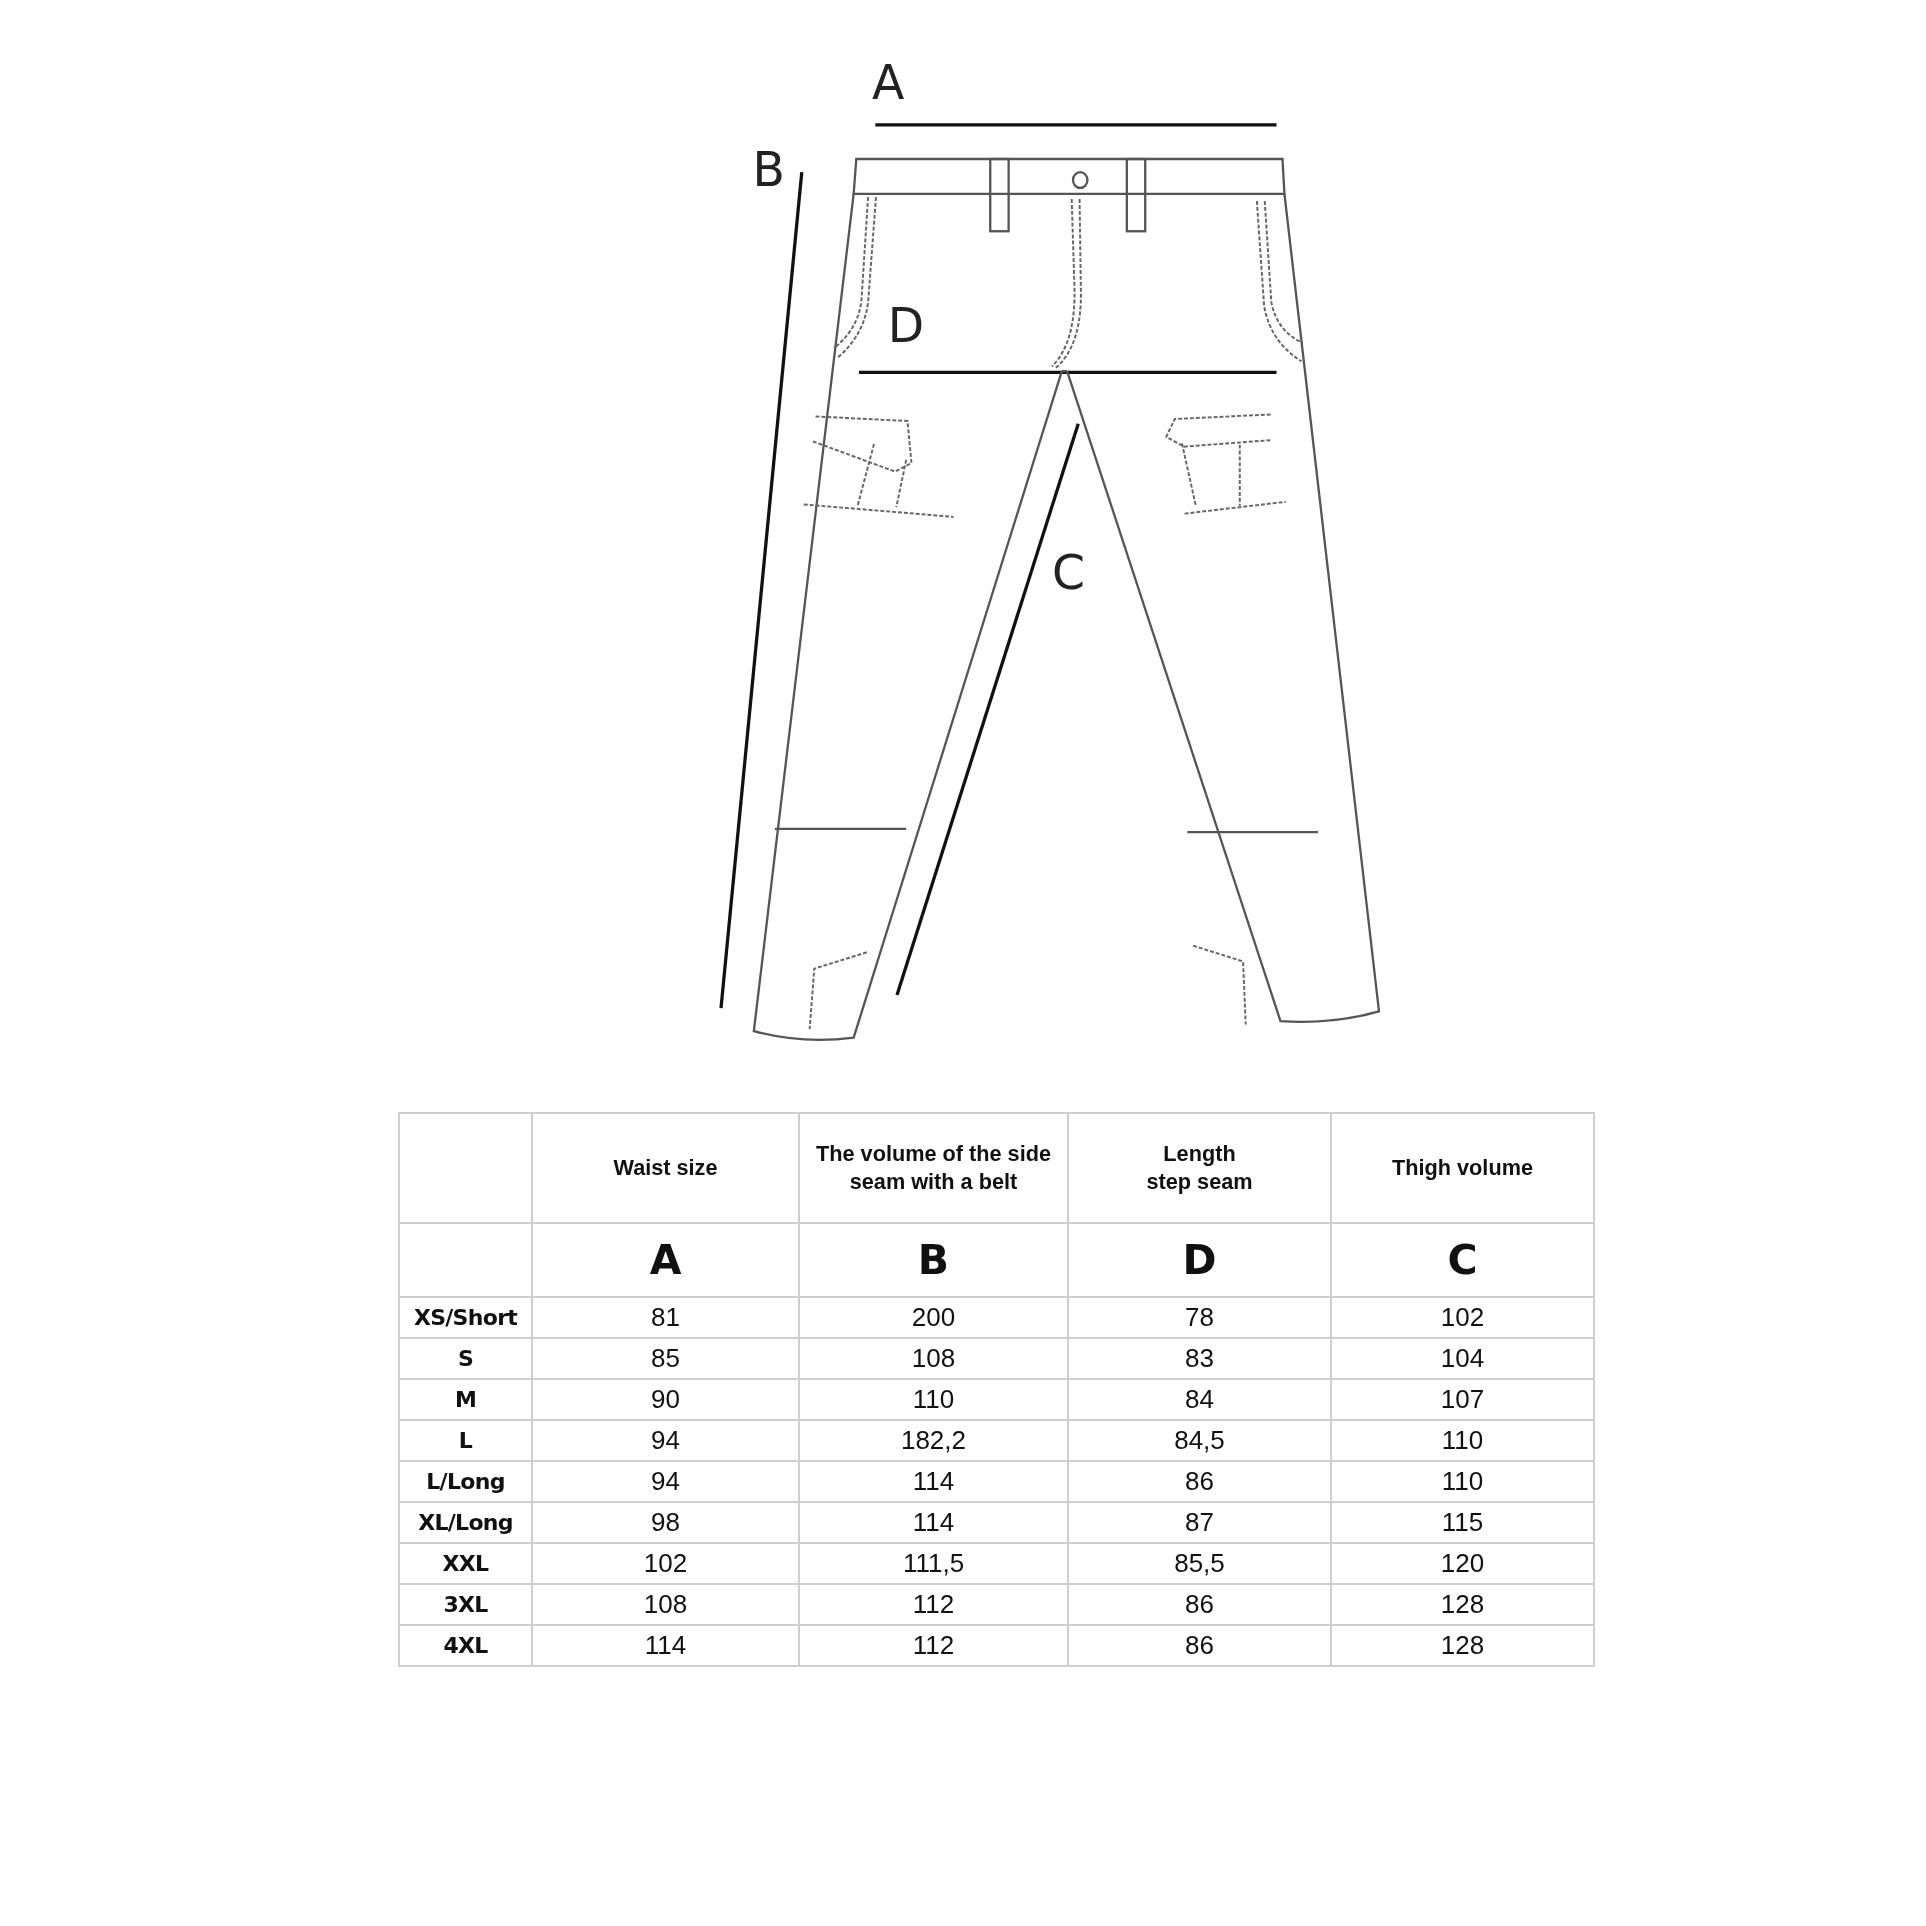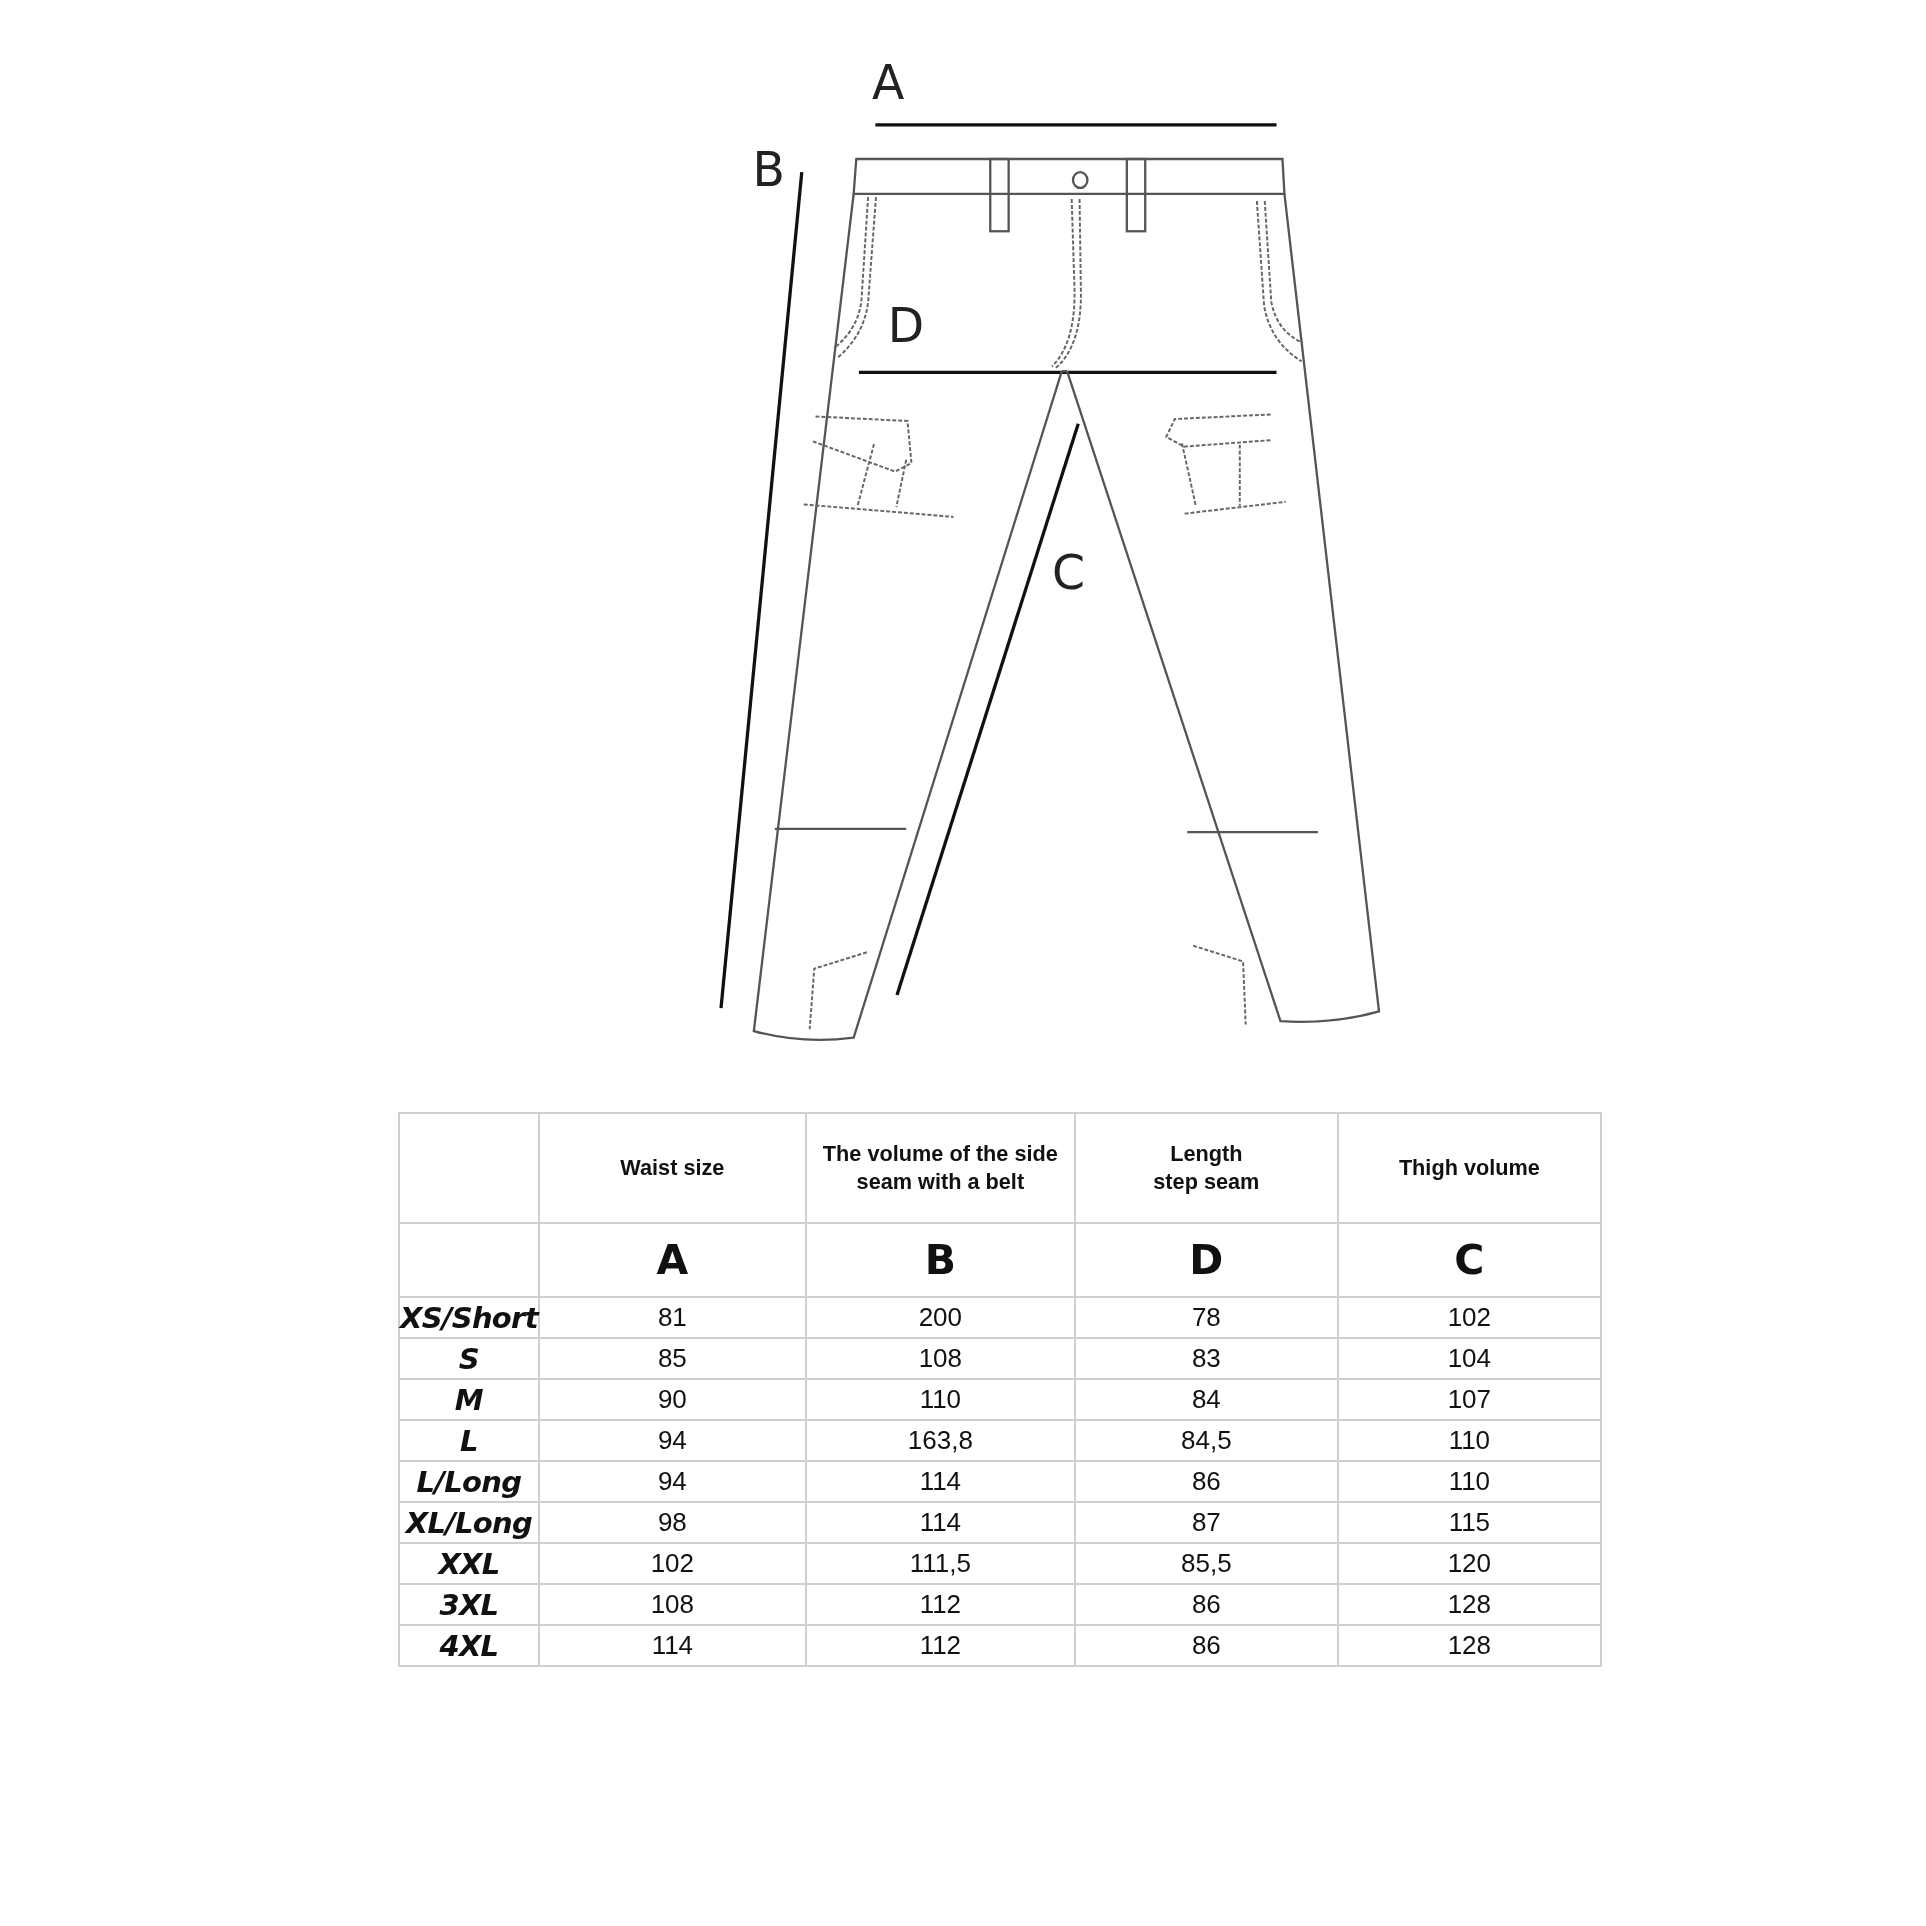--- a/index.html
+++ b/index.html
@@ -15,21 +15,21 @@
     border: 2.6px solid #cfcfcf; padding: 0; text-align: center; color: #111;
   }
   #size-table col.c0 { width: 133px; }
   #size-table col.c1 { width: 267px; }
   #size-table col.c2 { width: 269px; }
   #size-table col.c3 { width: 263px; }
   #size-table col.c4 { width: 263px; }
   .hdr-row th { height: 108px; font-weight: bold; font-size: 21.7px; line-height: 27.6px; font-family: "Liberation Sans", sans-serif; }
   .letter-row th { height: 72px; font-weight: bold; font-size: 41px; font-family: "DejaVu Sans", sans-serif; }
   .data-row td { height: 39px; font-size: 26px; font-family: "Liberation Sans Narrow", "Liberation Sans", sans-serif; }
-  .data-row td.size-label { text-align: left; font-weight: bold; padding-left: 5.3px; font-family: "DejaVu Sans", sans-serif; font-size: 29px; letter-spacing: -0.7px; font-style: italic; }
+  .data-row td.size-label { text-align: left; font-weight: bold; padding-left: 5.3px; font-family: "DejaVu Sans", sans-serif; font-size: 22px; letter-spacing: -0.7px; }
   .hdr-text { white-space: pre-line; display: inline-block; }
   .dlabel { font-family: "DejaVu Sans", sans-serif; font-size: 72px; fill: #222; }
 </style>
 </head>
 <body>
 
 <svg id="diagram" viewBox="0 0 2933 1620" xmlns="http://www.w3.org/2000/svg">
 
   <g stroke="#111" stroke-width="5" fill="none">
     <line x1="1333" y1="190" x2="1944" y2="190"></line>
@@ -123,21 +123,21 @@
     <tr class="data-row">
         <td class="size-label">M</td>
         <td>90</td>
         <td>110</td>
         <td>84</td>
         <td>107</td>
       </tr>
     <tr class="data-row">
         <td class="size-label">L</td>
         <td>94</td>
-        <td>163,8</td>
+        <td>182,2</td>
         <td>84,5</td>
         <td>110</td>
       </tr>
     <tr class="data-row">
         <td class="size-label">L/Long</td>
         <td>94</td>
         <td>114</td>
         <td>86</td>
         <td>110</td>
       </tr>

